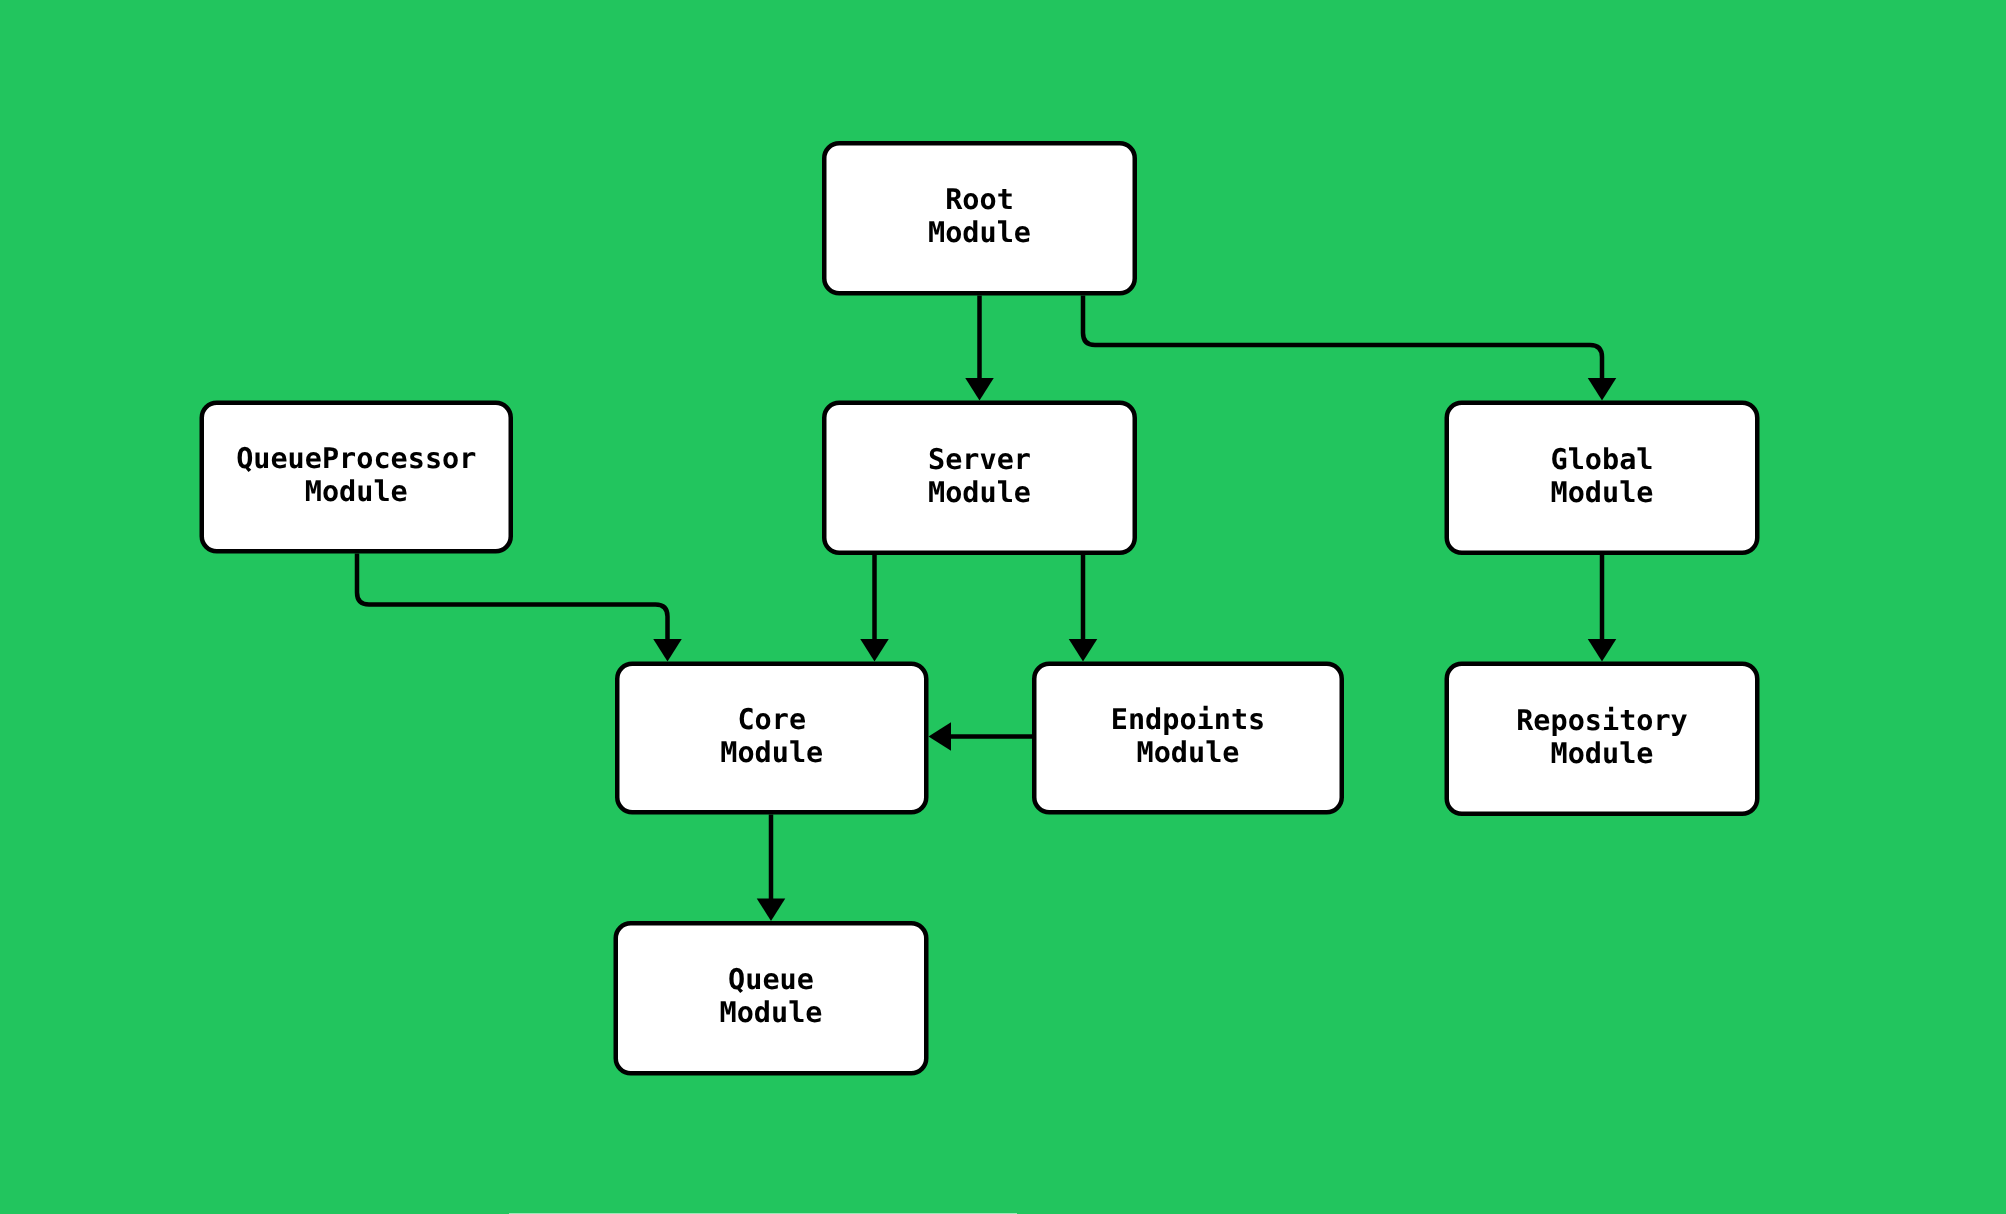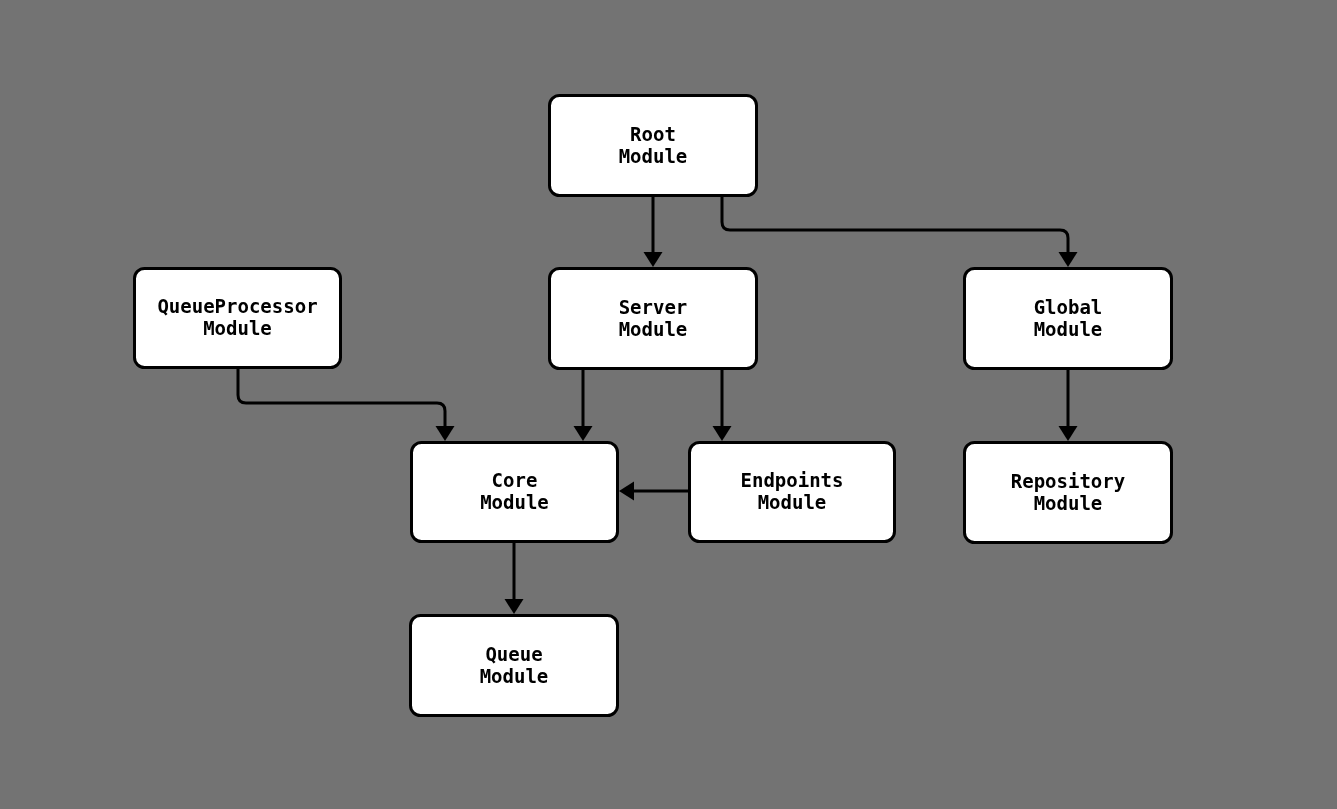--- a/index.html
+++ b/index.html
@@ -10,21 +10,21 @@
   body {
     width: 1337px;
     height: 809px;
     overflow: hidden;
     font-family: "DejaVu Sans Mono", "Liberation Mono", monospace;
   }
   #diagram-root {
     position: relative;
     width: 1337px;
     height: 809px;
-    background: #737373;
+    background: #22c55e;
   }
   svg#diagram-canvas {
     position: absolute;
     top: 0;
     left: 0;
     width: 1337px;
     height: 809px;
     display: block;
   }
   .node-box {

